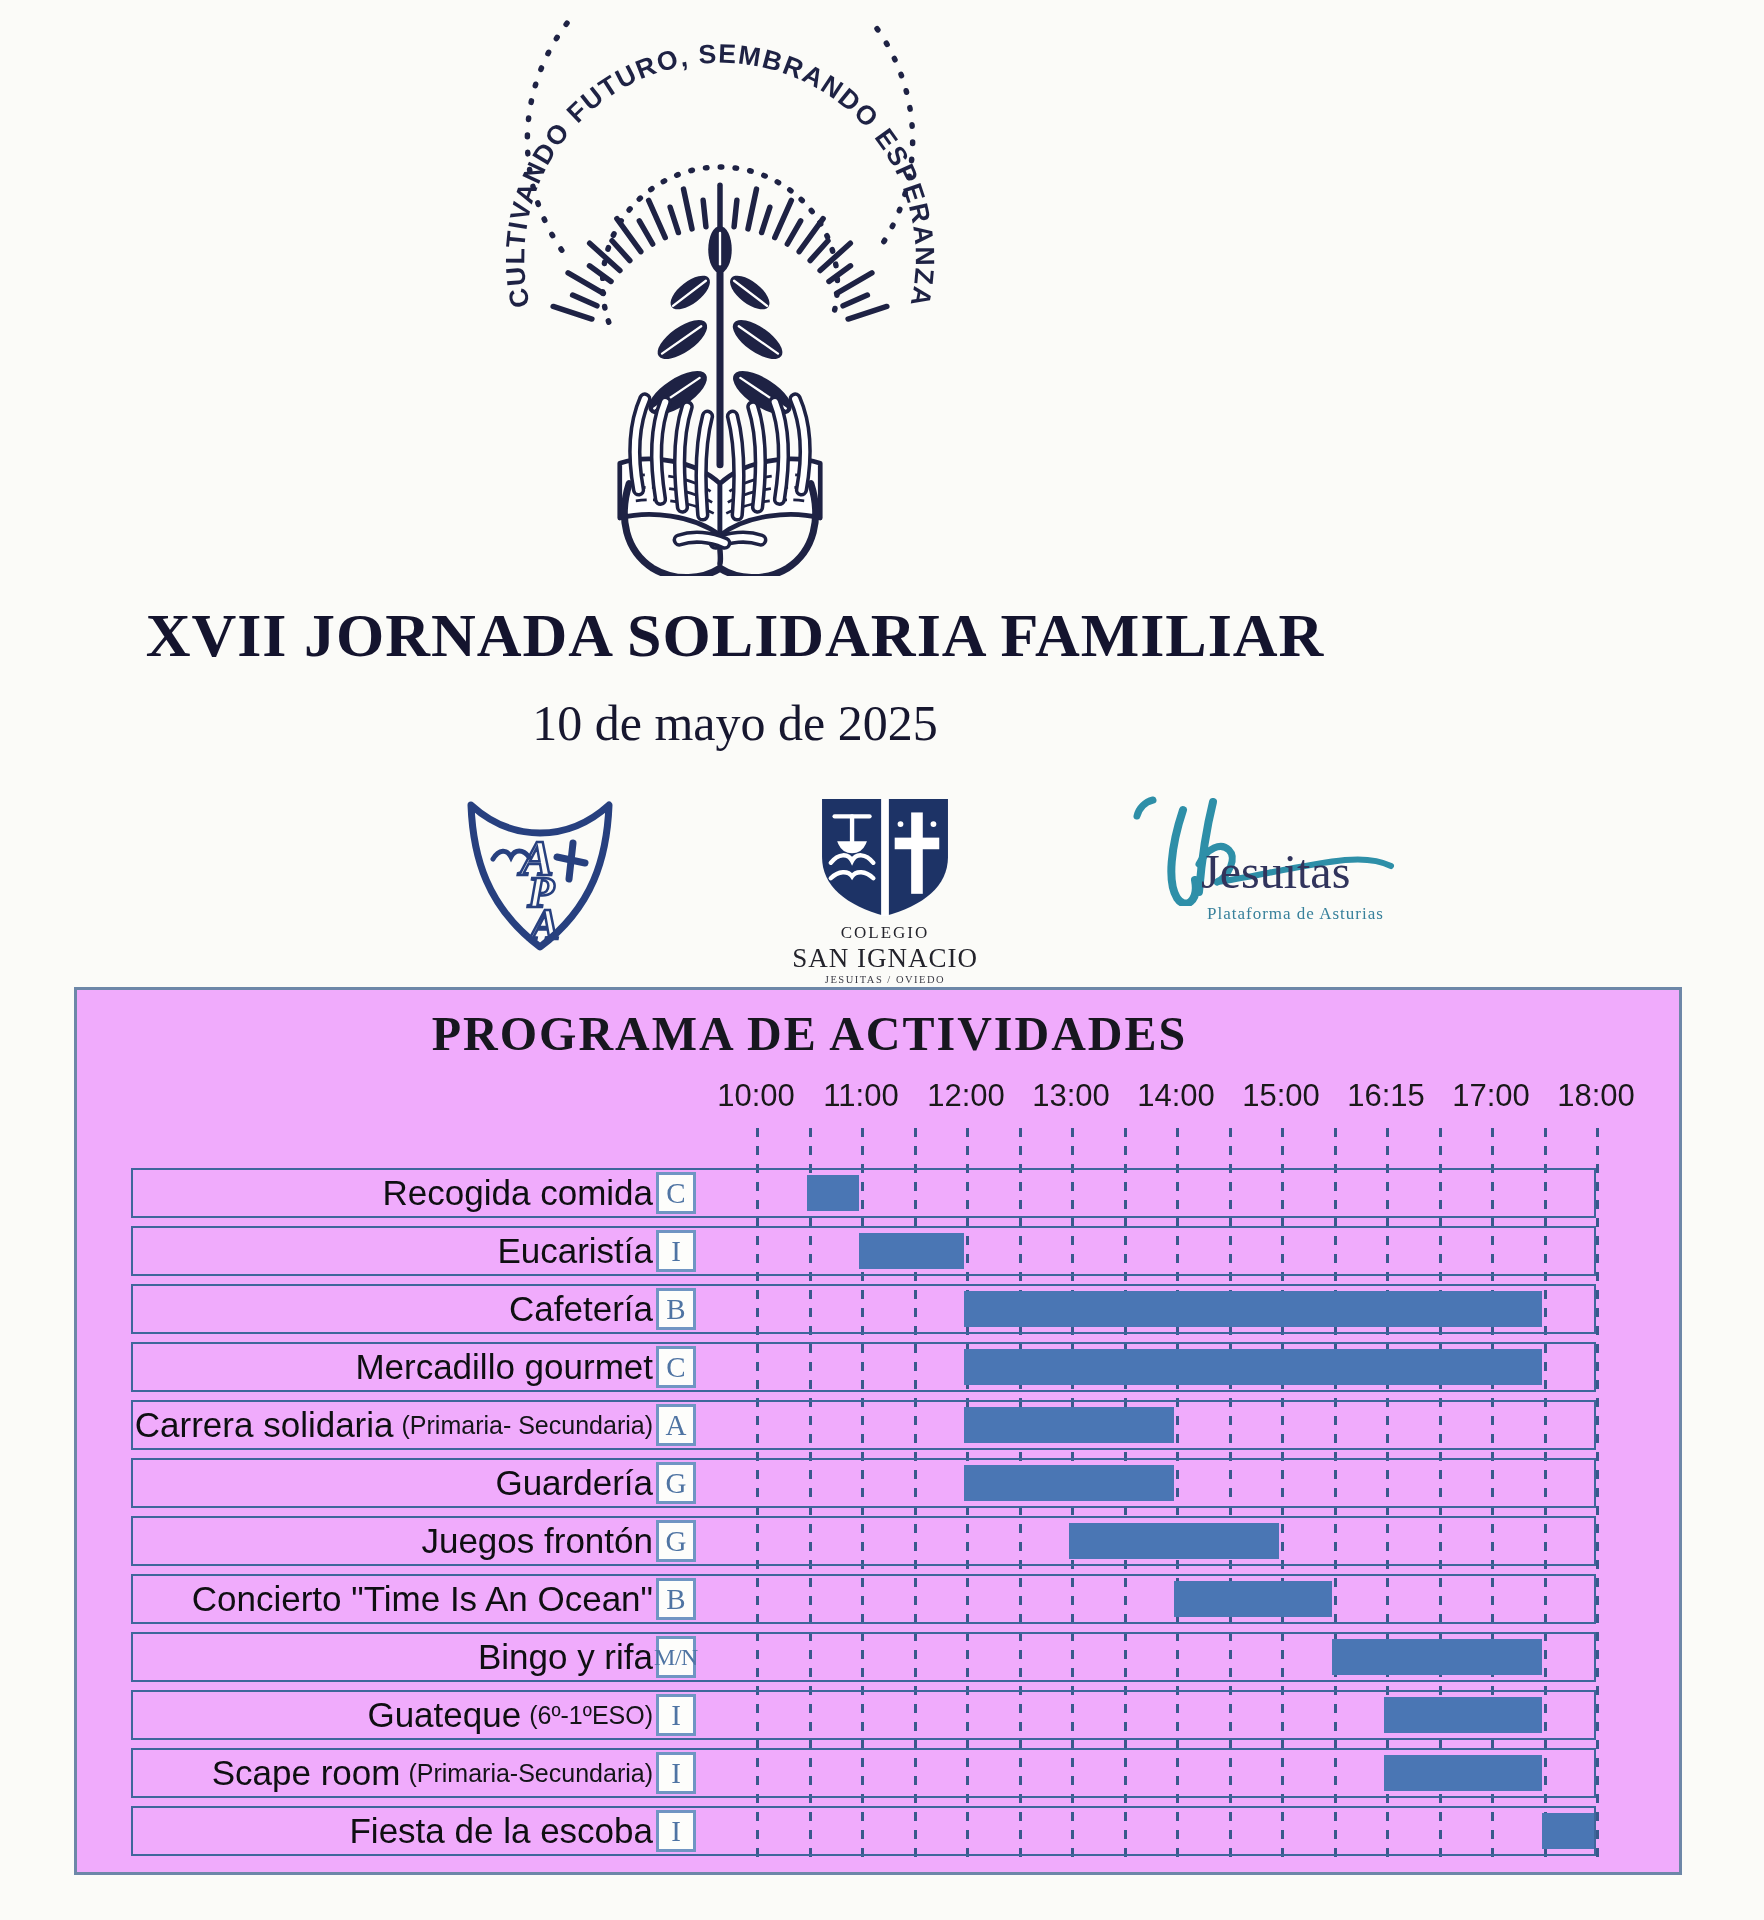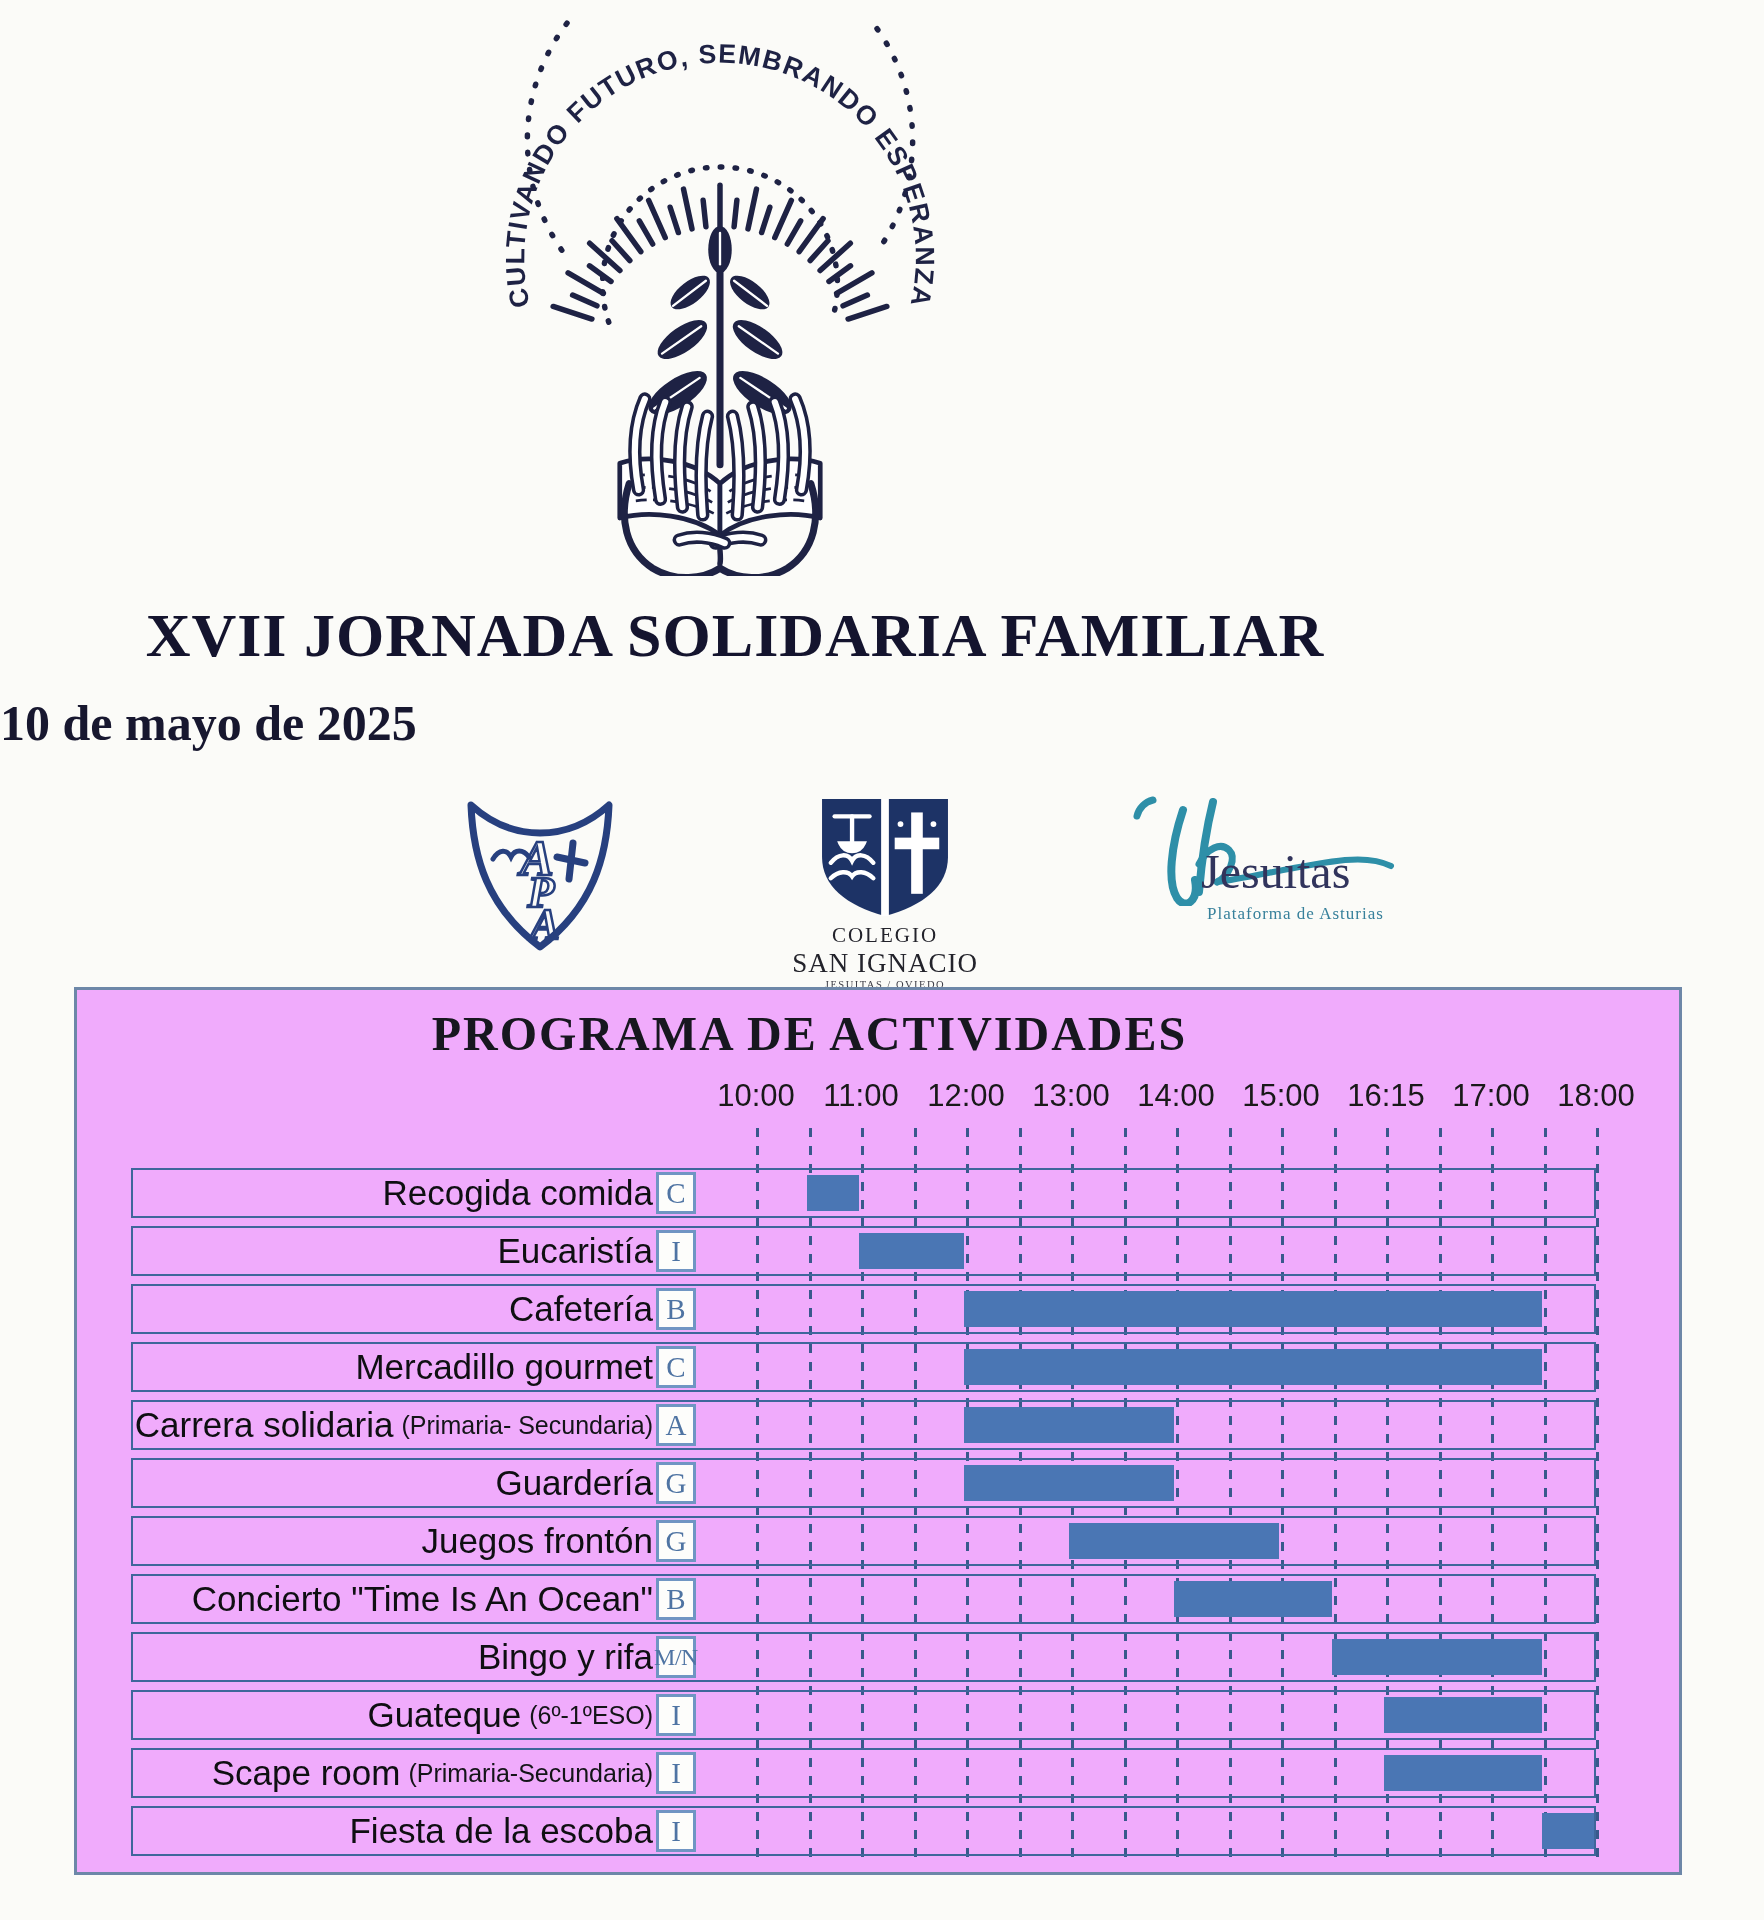--- a/index.html
+++ b/index.html
@@ -10,29 +10,29 @@
     color:#15152f;
   }
   
   #emblem{position:absolute;left:485px;top:20px;width:470px;height:556px;}
   #main-title{
     position:absolute;left:0;top:600px;width:1470px;text-align:center;
     font-family:"Liberation Serif",serif;font-weight:bold;
     font-size:62px;letter-spacing:1px;color:#14142e;
   }
   #event-date{
-    position:absolute;left:0;top:694px;width:1470px;text-align:left;
-    font-family:"Liberation Serif",serif;font-weight:bold;
+    position:absolute;left:0;top:694px;width:1470px;text-align:center;
+    font-family:"Liberation Serif",serif;font-weight:normal;
     font-size:50px;color:#17172f;
   }
   
   #logo-apa{position:absolute;left:465px;top:795px;width:150px;height:160px;}
   #logo-si{position:absolute;left:790px;top:795px;width:190px;height:195px;text-align:center;}
   #logo-si svg{display:block;margin:0 auto;}
-  .si-line1{font-family:"Liberation Serif",serif;font-size:21px;letter-spacing:2px;color:#23232b;margin-top:4px;}
+  .si-line1{font-family:"Liberation Serif",serif;font-size:17px;letter-spacing:2px;color:#23232b;margin-top:4px;}
   .si-line2{font-family:"Liberation Serif",serif;font-size:27px;letter-spacing:1px;color:#23232b;}
   .si-line3{font-family:"Liberation Serif",serif;font-size:10.5px;letter-spacing:1.5px;color:#3c3c46;}
   #logo-jesuitas{position:absolute;left:1125px;top:786px;width:290px;height:160px;}
   #jes-word{
     position:absolute;left:76px;top:58px;
     font-family:"Liberation Serif",serif;font-size:48px;color:#31345c;
   }
   #jes-sub{
     position:absolute;left:82px;top:118px;
     font-family:"Liberation Serif",serif;font-size:17px;letter-spacing:1px;color:#37809b;

